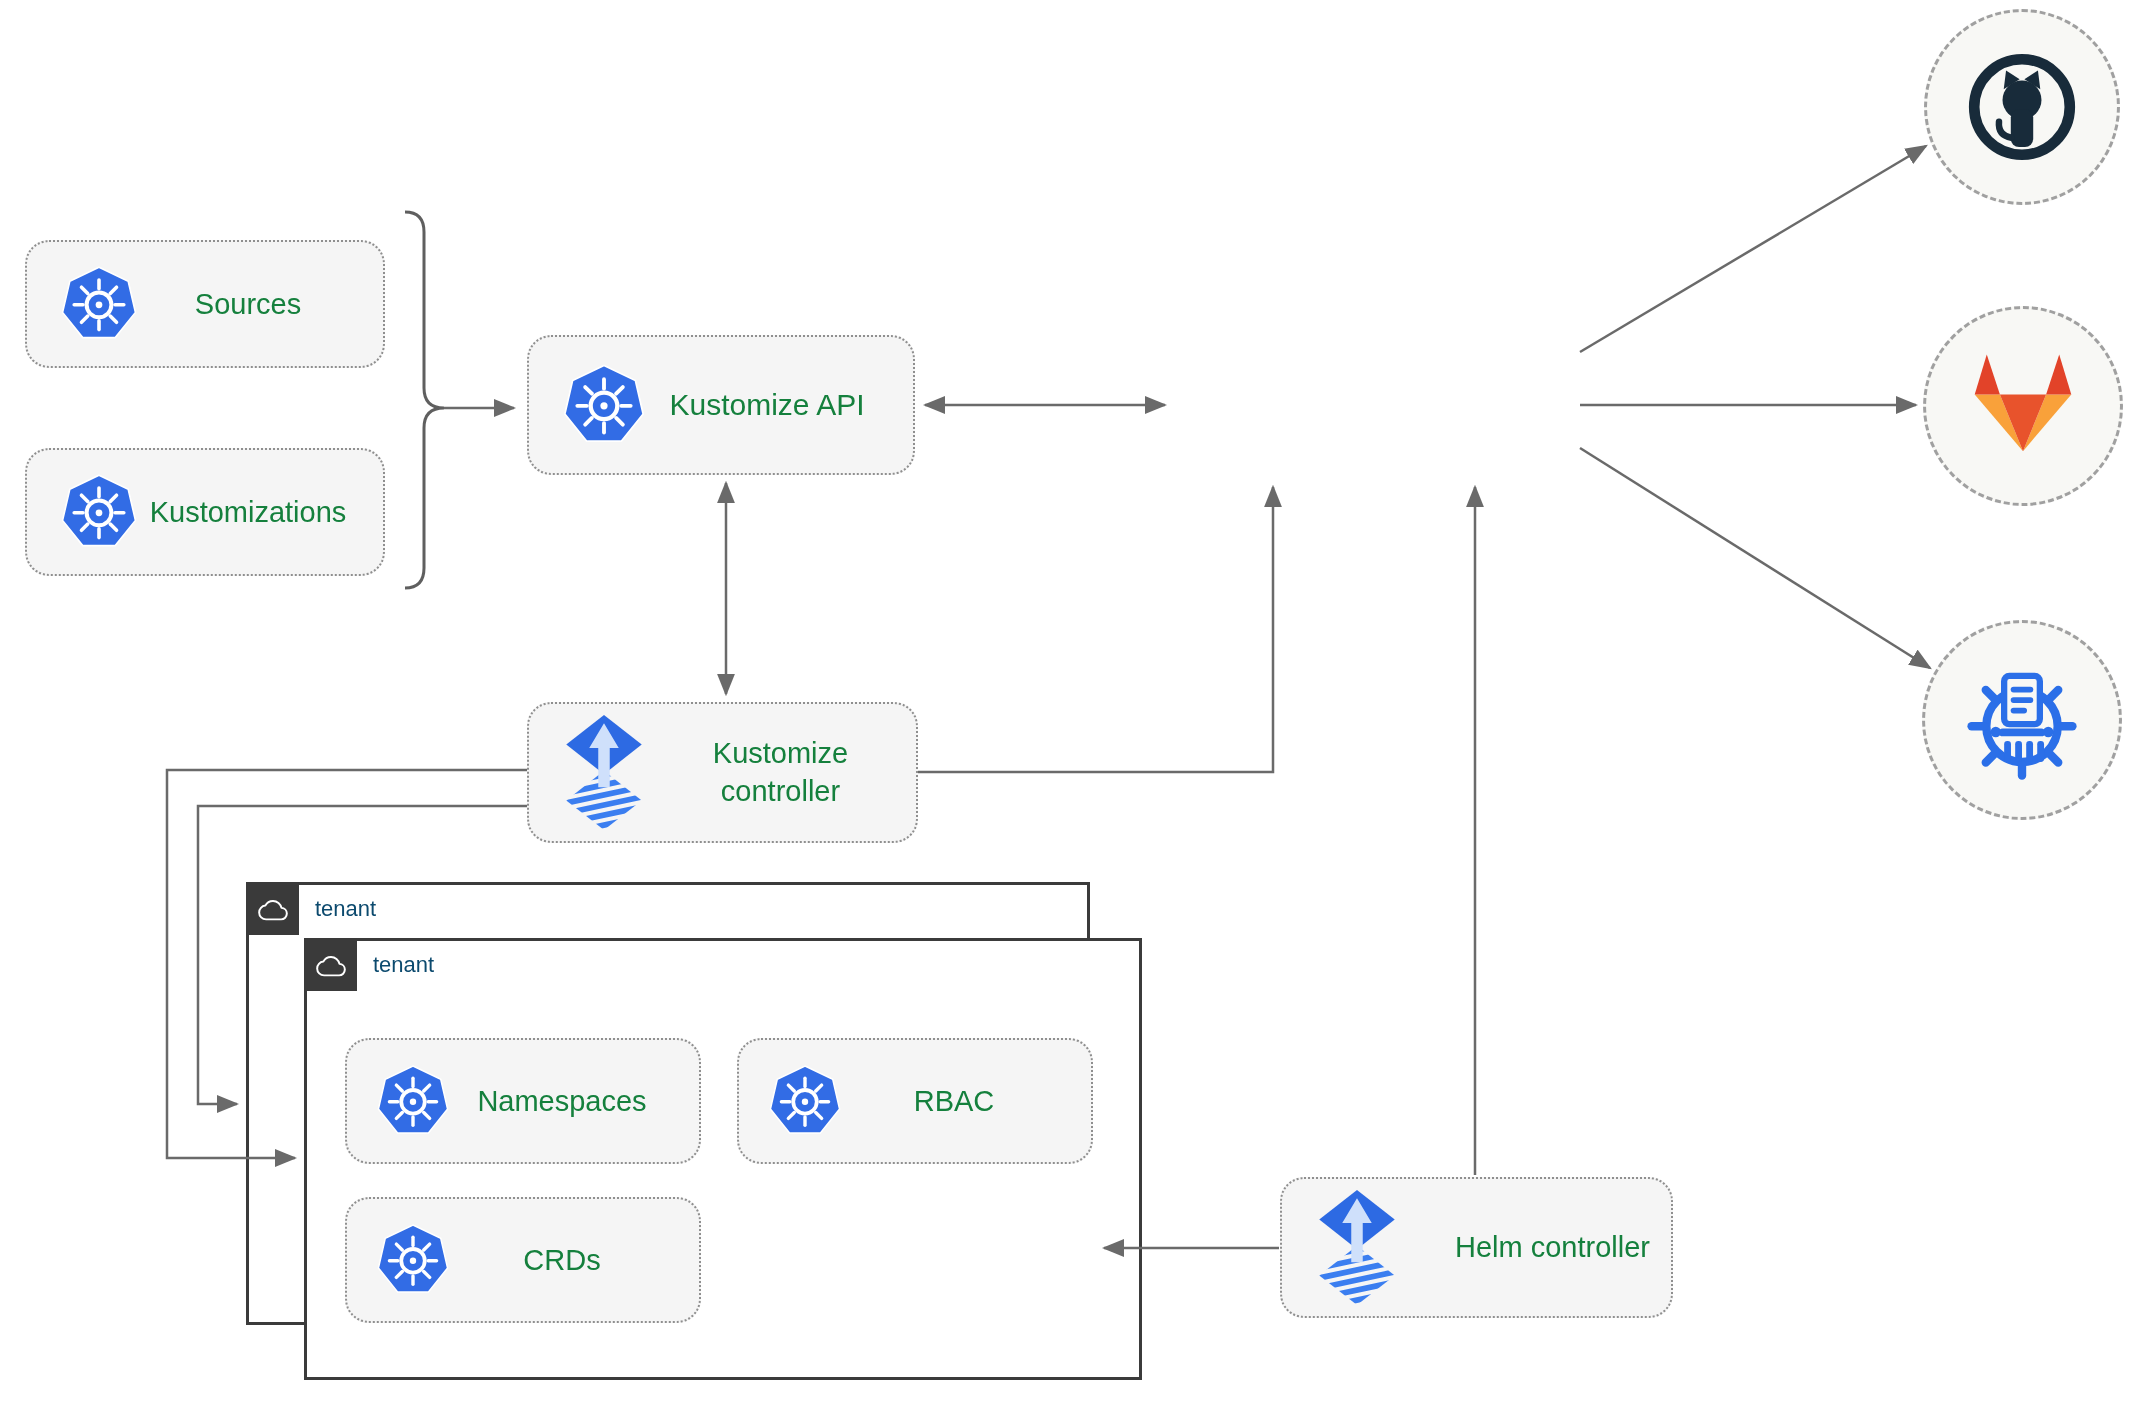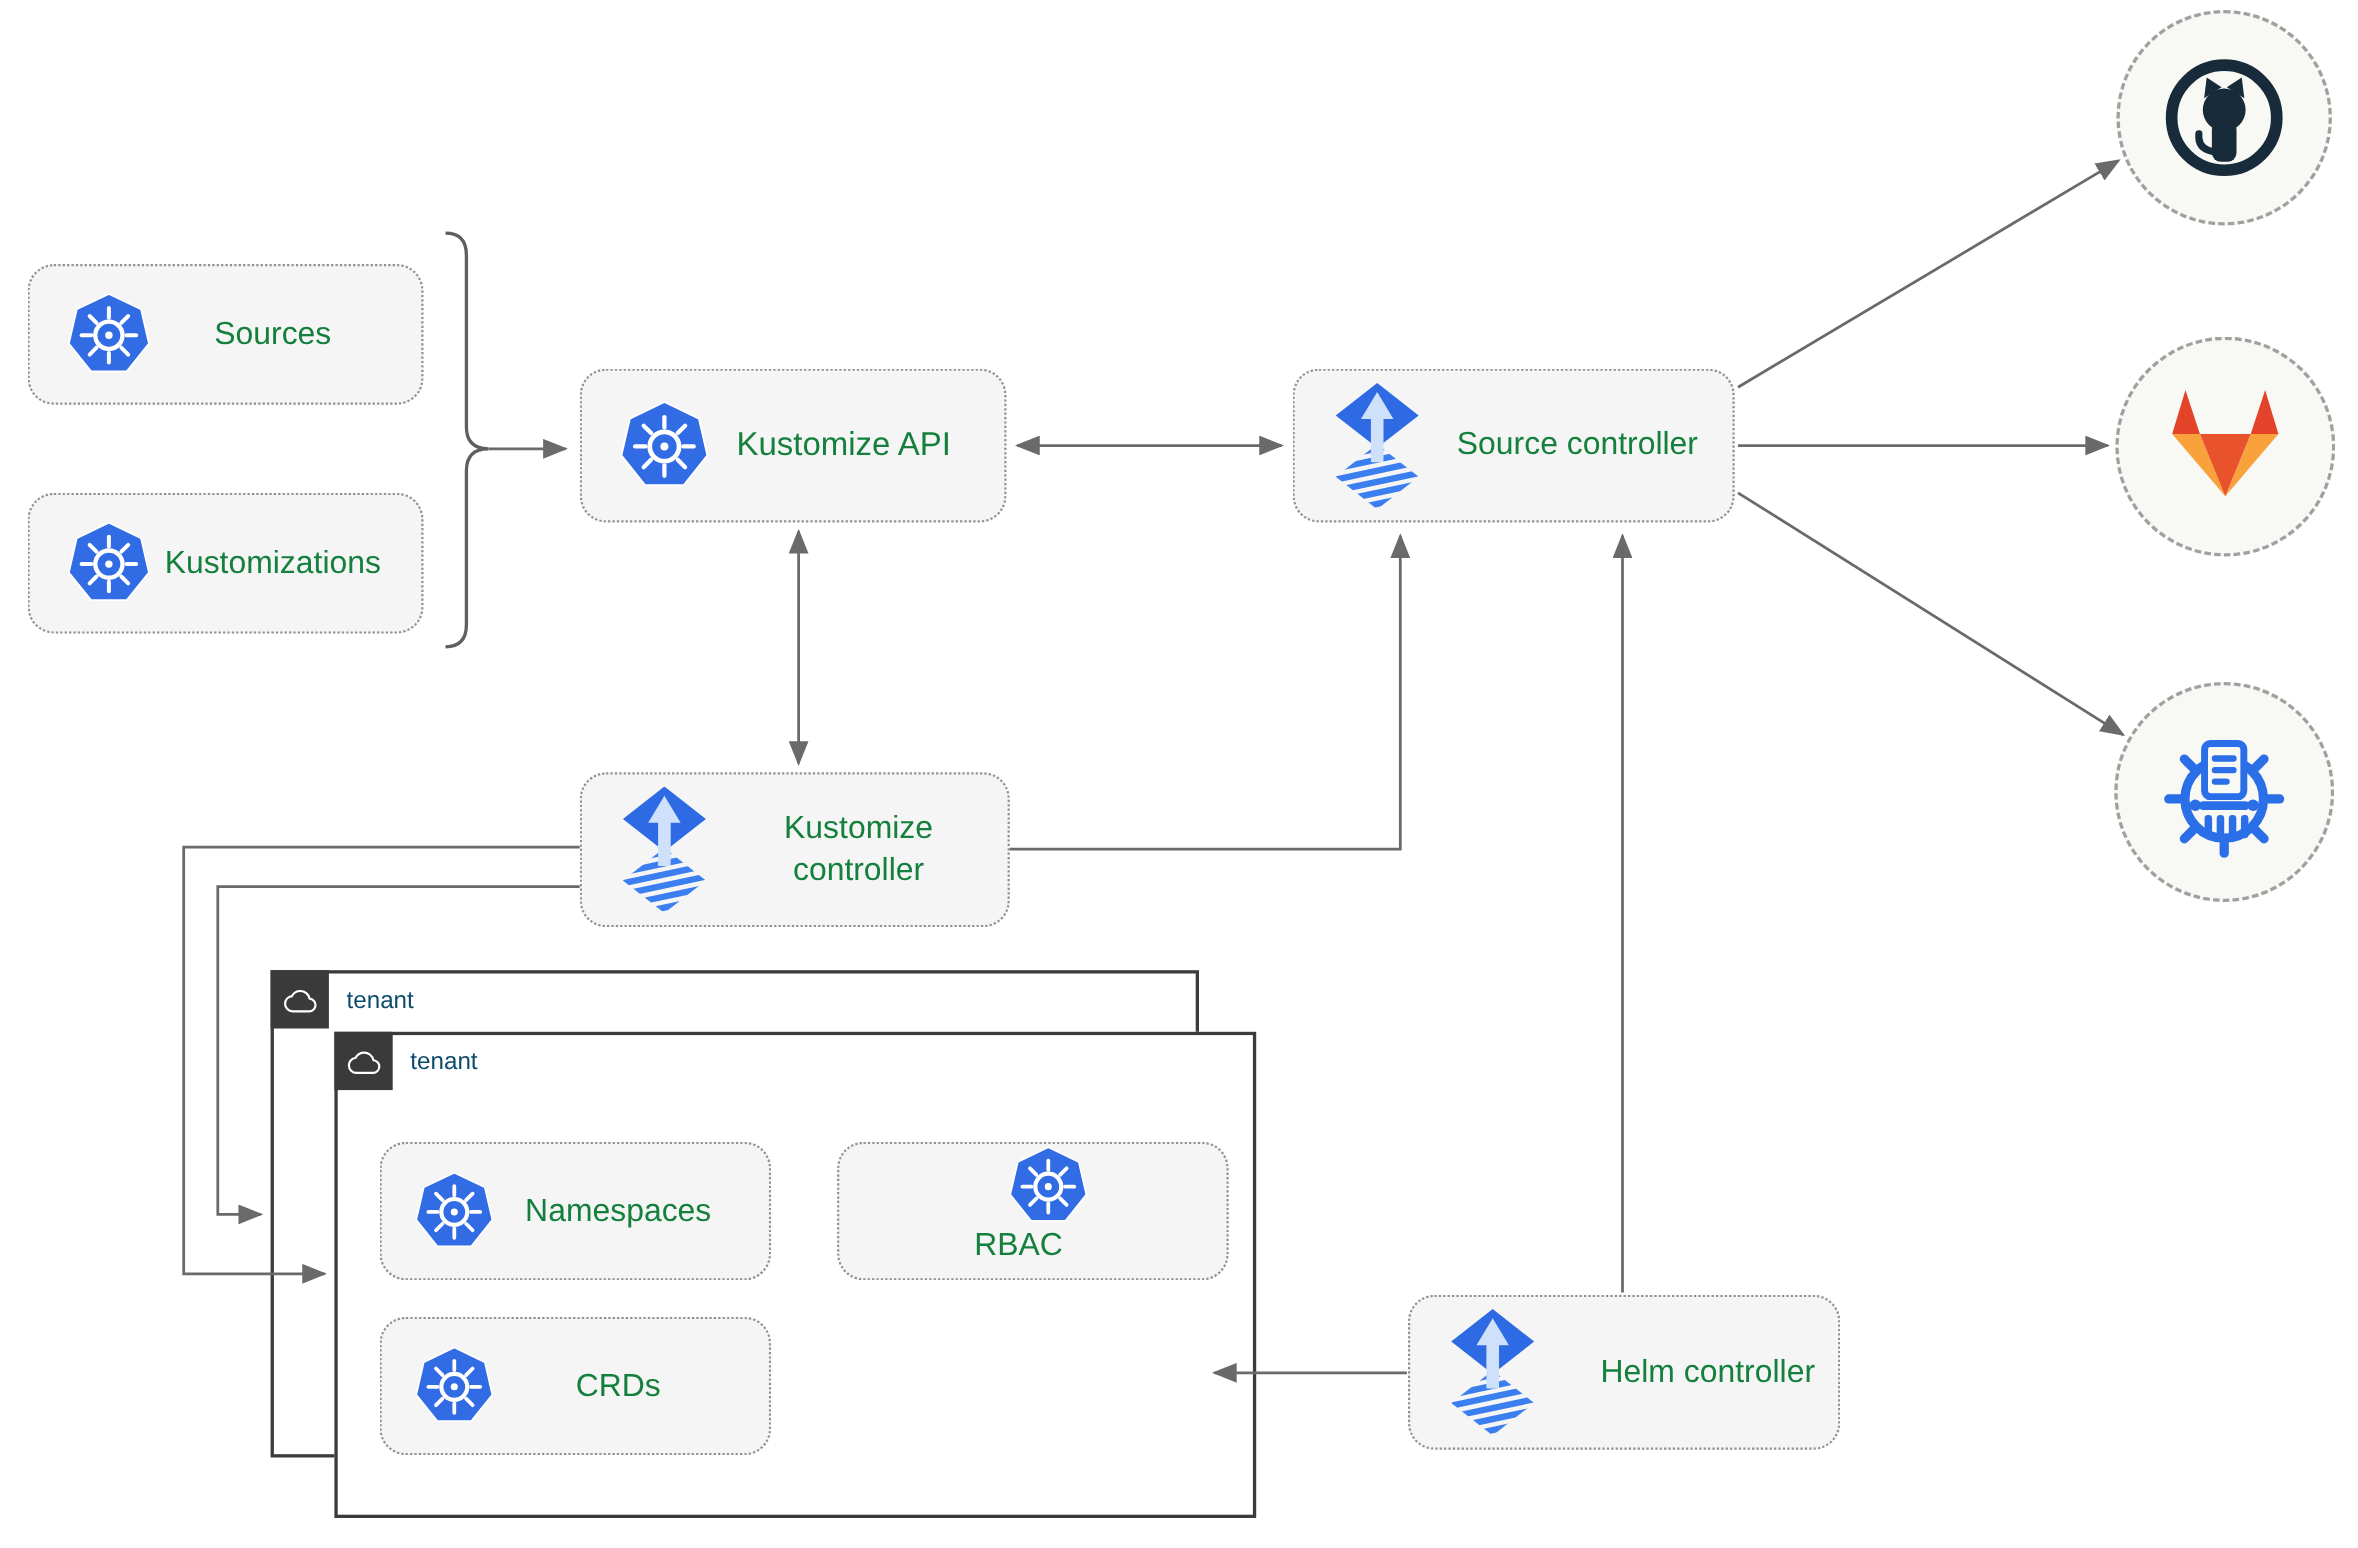--- a/index.html
+++ b/index.html
@@ -97,21 +97,21 @@
 
     <div class="node" style="left:38px;top:97px;width:356px;height:126px;">
       <span class="ic" style="margin-left:28px;">
         <svg width="76" height="76">
             <use href="#k8s"></use>
           </svg>
         </span>
       <span class="lbl">Namespaces</span>
     </div>
 
-    <div class="node" style="left:454px;top:97px;width:356px;height:126px;flex-direction:column;">
+    <div class="node" style="left:430px;top:97px;width:356px;height:126px;">
       <span class="ic" style="margin-left:28px;">
         <svg width="76" height="76">
             <use href="#k8s"></use>
           </svg>
         </span>
       <span class="lbl">RBAC</span>
     </div>
 
     <div class="node" style="left:38px;top:256px;width:356px;height:126px;">
       <span class="ic" style="margin-left:28px;">
@@ -144,28 +144,20 @@
 
   <div class="node" style="left:527px;top:335px;width:388px;height:140px;">
     <span class="ic" style="margin-left:32px;">
       <svg width="86" height="86">
           <use href="#k8s"></use>
         </svg>
       </span>
     <span class="lbl" style="font-size:30px;">Kustomize API</span>
   </div>
 
-  <div class="node two-line" style="left:1175px;top:335px;width:402px;height:140px;">
-    <span class="ic" style="margin-left:34px;">
-      <svg width="82" height="115">
-          <use href="#flux"></use>
-        </svg>
-      </span>
-    <span class="lbl" style="max-width:220px;margin:0 auto;padding-right:0;">Source controller</span>
-  </div>
 
   <div class="node two-line" style="left:527px;top:702px;width:391px;height:141px;">
     <span class="ic" style="margin-left:34px;">
       <svg width="82" height="115">
           <use href="#flux"></use>
         </svg>
       </span>
     <span class="lbl" style="max-width:200px;margin:0 auto;padding-right:0;">Kustomize controller</span>
   </div>
 

